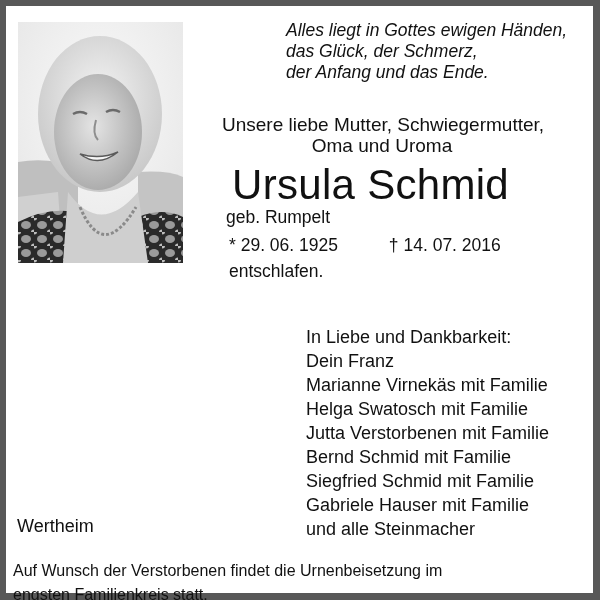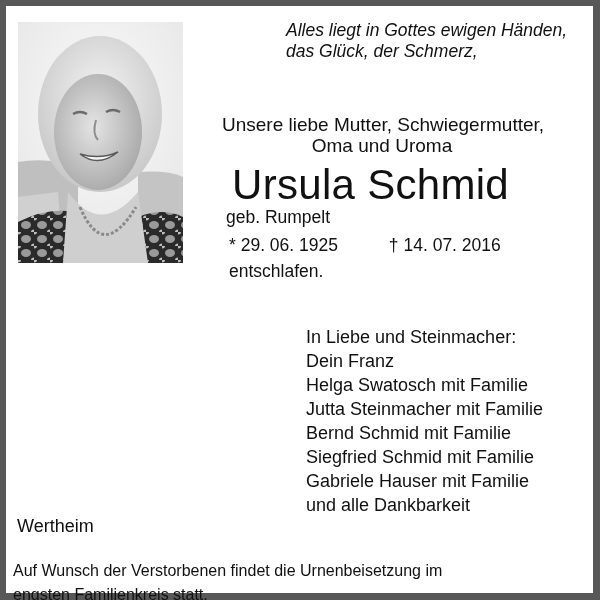--- a/index.html
+++ b/index.html
@@ -154,20 +154,21 @@
 
         <path d="M78 98 Q74 112 80 118" fill="none" stroke="#8e8e8e" stroke-width="2"></path>
 
         <path d="M62 132 Q80 146 100 130 Q82 138 62 132 Z" fill="#f6f6f6" stroke="#5a5a5a" stroke-width="1.5"></path>
       </svg>
     </div>
 
     <div class="motto">
       <div>Alles liegt in Gottes ewigen Händen,</div>
       <div>das Glück, der Schmerz,</div>
+      <div>der Anfang und das Ende.</div>
     </div>
 
     <div class="intro">
       <div>Unsere liebe Mutter, Schwiegermutter,</div>
       <div>Oma und Uroma</div>
     </div>
 
     <div class="name">Ursula Schmid</div>
 
     <div class="maiden">geb. Rumpelt</div>
@@ -175,28 +176,29 @@
     <div class="dates">
       <span>* 29. 06. 1925</span>
       <span class="death">† 14. 07. 2016</span>
     </div>
 
     <div class="age">
       <div>entschlafen.</div>
     </div>
 
     <div class="mourners">
-      <div>In Liebe und Steinmacher:</div>
+      <div>In Liebe und Dankbarkeit:</div>
       <div>Dein Franz</div>
+      <div>Marianne Virnekäs mit Familie</div>
       <div>Helga Swatosch mit Familie</div>
-      <div>Jutta Steinmacher mit Familie</div>
+      <div>Jutta Verstorbenen mit Familie</div>
       <div>Bernd Schmid mit Familie</div>
       <div>Siegfried Schmid mit Familie</div>
       <div>Gabriele Hauser mit Familie</div>
-      <div>und alle Dankbarkeit</div>
+      <div>und alle Steinmacher</div>
     </div>
 
     <div class="place">Wertheim</div>
 
     <div class="notice">
       <div>Auf Wunsch der Verstorbenen findet die Urnenbeisetzung im</div>
       <div>engsten Familienkreis statt.</div>
     </div>
 
   </div>

